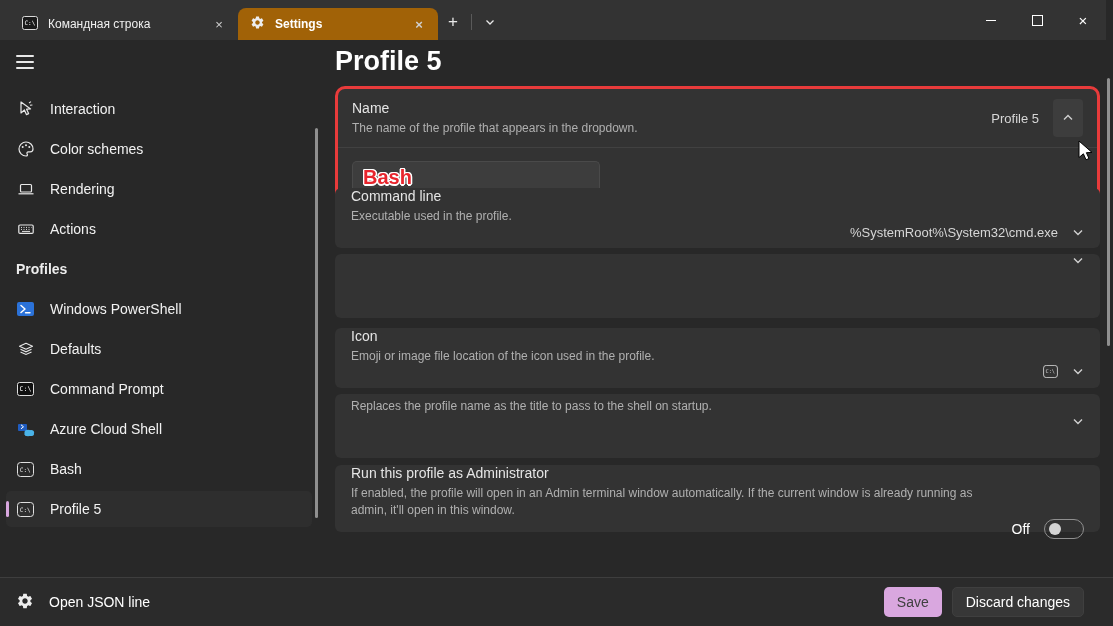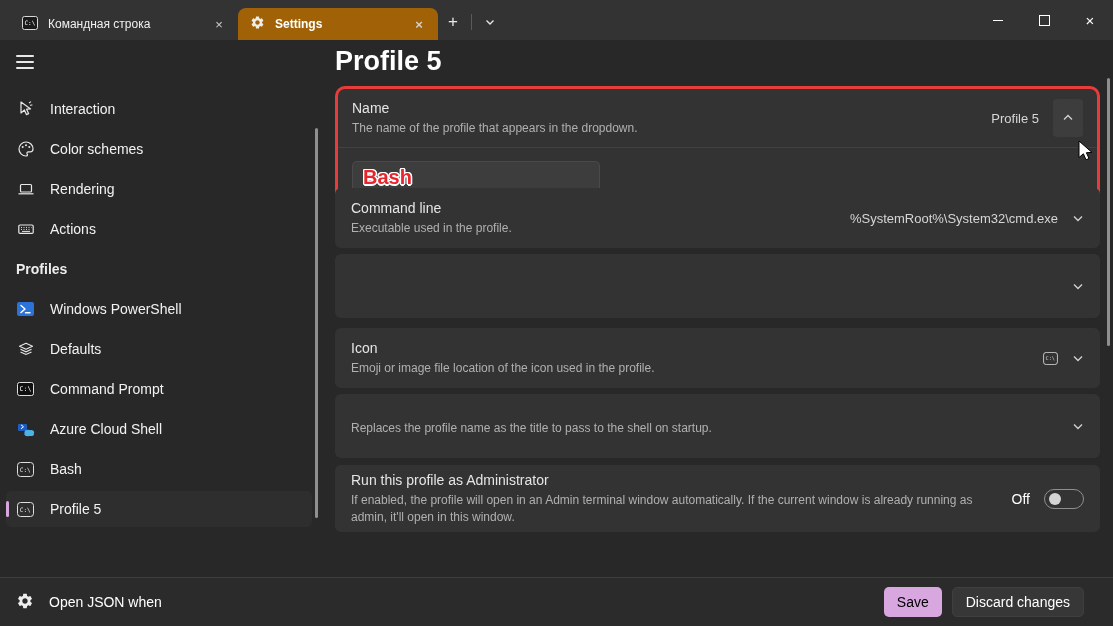--- a/index.html
+++ b/index.html
@@ -1,20 +1,20 @@
 <!DOCTYPE html>
 <html><head>
 <meta charset="utf-8">
 <style>
   html,body{margin:0;padding:0;background:#111;}
   .win{width:1113px;height:626px;position:relative;overflow:hidden;background:#282828;
        color:#fff;font-family:"Liberation Sans","DejaVu Sans",sans-serif;}
 
   
-  .titlebar{position:absolute;top:0;left:0;right:0;height:40px;background:#333333;
+  .titlebar{position:absolute;top:0;left:0;right:7px;height:40px;background:#333333;
             display:flex;align-items:flex-end;}
   .tab{height:32px;display:flex;align-items:center;gap:10px;padding:0 8px 0 12px;
        font-size:12px;box-sizing:border-box;}
   .tab.inactive{width:228px;margin-left:10px;color:#f0f0f0;}
   .tab.active{width:200px;background:#a16207;border-radius:8px 8px 0 0;font-weight:600;}
   .tab-close{margin-left:auto;width:22px;height:22px;display:flex;align-items:center;
              justify-content:center;border-radius:4px;font-size:13px;color:#d0d0d0;}
   .tb-btn{width:30px;height:28px;display:flex;align-items:center;justify-content:center;
           align-self:flex-end;margin-bottom:4px;color:#e8e8e8;font-size:17px;font-weight:300;}
   .tb-sep{width:1px;height:16px;background:#5a5a5a;align-self:flex-end;margin:0 3px 10px 3px;}
@@ -41,21 +41,21 @@
   .nav-item.selected::before{content:"";position:absolute;left:0;top:10px;width:3px;height:16px;
                      border-radius:2px;background:#d9a7df;}
   .side-scroll{position:absolute;top:88px;right:2px;width:3px;height:390px;background:#8f8f8f;
                border-radius:2px;}
 
   
   .content{position:absolute;top:40px;left:320px;right:0;bottom:49px;}
   .heading{position:absolute;top:6px;left:15px;font-size:27px;font-weight:700;}
   .card{position:absolute;left:15px;width:765px;background:#333333;border-radius:6px;
         box-sizing:border-box;}
-  .rowcard{display:flex;align-items:center;padding:0 16px;}
+  .rowcard{display:flex;align-items:flex-start;padding:0 16px;flex-direction:column;}
   .ct{font-size:14px;color:#e5e5e5;}
   .cd{font-size:12px;color:#b0b0b0;margin-top:4px;line-height:1.4;}
   .right{margin-left:auto;display:flex;align-items:center;gap:14px;flex:none;}
   .val{font-size:13px;color:#d6d6d6;white-space:nowrap;}
 
   #name-card{top:46px;height:138px;border:3px solid #e83b3b;border-radius:10px;}
   .name-head{height:58px;display:flex;align-items:center;padding:0 14px;}
   .name-div{height:1px;background:#414141;}
   .name-expand{padding:13px 14px;}
   .exp-btn{width:30px;height:38px;background:#3d3d3d;border-radius:4px;display:flex;
@@ -84,21 +84,21 @@
   .cursor{position:absolute;left:756px;top:100px;pointer-events:none;}
 
   
   .footer{position:absolute;left:0;right:0;bottom:0;height:49px;background:#2b2b2b;
           border-top:1px solid #3e3e3e;display:flex;align-items:center;padding:0 16px;
           box-sizing:border-box;}
   .open-json{display:flex;align-items:center;gap:15px;font-size:14px;}
   .foot-right{margin-left:auto;display:flex;gap:10px;margin-right:13px;}
   .btn{height:30px;border-radius:5px;display:flex;align-items:center;justify-content:center;
        font-size:14px;box-sizing:border-box;}
-  .btn-save{background:#d9a7df;color:#000000;padding:0 13px;}
+  .btn-save{background:#d9a7df;color:#404040;padding:0 13px;}
   .btn-discard{background:#373737;color:#fff;padding:0 13px;border:1px solid #3f3f3f;}
 </style>
 </head>
 <body>
 
 <div class="win">
 
   <div class="titlebar">
     <div class="tab inactive">
       <span class="ic">
@@ -351,21 +351,21 @@
     </svg>
   </div>
 
   <div class="footer">
     <div class="open-json">
       <span class="ic">
         <svg width="18" height="18" viewBox="0 0 24 24">
             <path fill="#ededed" d="M19.14,12.94c0.04-0.3,0.06-0.61,0.06-0.94c0-0.32-0.02-0.64-0.07-0.94l2.03-1.58c0.18-0.14,0.23-0.41,0.12-0.61l-1.92-3.32c-0.12-0.22-0.37-0.29-0.59-0.22l-2.39,0.96c-0.5-0.38-1.03-0.7-1.62-0.94L14.4,2.81c-0.04-0.24-0.24-0.41-0.48-0.41h-3.84c-0.24,0-0.43,0.17-0.47,0.41L9.25,5.35C8.66,5.59,8.12,5.92,7.63,6.29L5.24,5.33c-0.22-0.08-0.47,0-0.59,0.22L2.74,8.87C2.62,9.08,2.66,9.34,2.86,9.48l2.03,1.58C4.84,11.36,4.8,11.69,4.8,12s0.02,0.64,0.07,0.94l-2.03,1.58c-0.18,0.14-0.23,0.41-0.12,0.61l1.92,3.32c0.12,0.22,0.37,0.29,0.59,0.22l2.39-0.96c0.5,0.38,1.03,0.7,1.62,0.94l0.36,2.54c0.05,0.24,0.24,0.41,0.48,0.41h3.84c0.24,0,0.44-0.17,0.47-0.41l0.36-2.54c0.59-0.24,1.13-0.56,1.62-0.94l2.39,0.96c0.22,0.08,0.47,0,0.59-0.22l1.92-3.32c0.12-0.22,0.07-0.47-0.12-0.61L19.14,12.94z M12,15.6c-1.98,0-3.6-1.62-3.6-3.6s1.62-3.6,3.6-3.6s3.6,1.62,3.6,3.6S13.98,15.6,12,15.6z"></path>
           </svg>
       </span>
-      <span>Open JSON when</span>
+      <span>Open JSON line</span>
     </div>
     <div class="foot-right">
       <div class="btn btn-save">Save</div>
       <div class="btn btn-discard">Discard changes</div>
     </div>
   </div>
 
 </div>
 
 </body></html>

